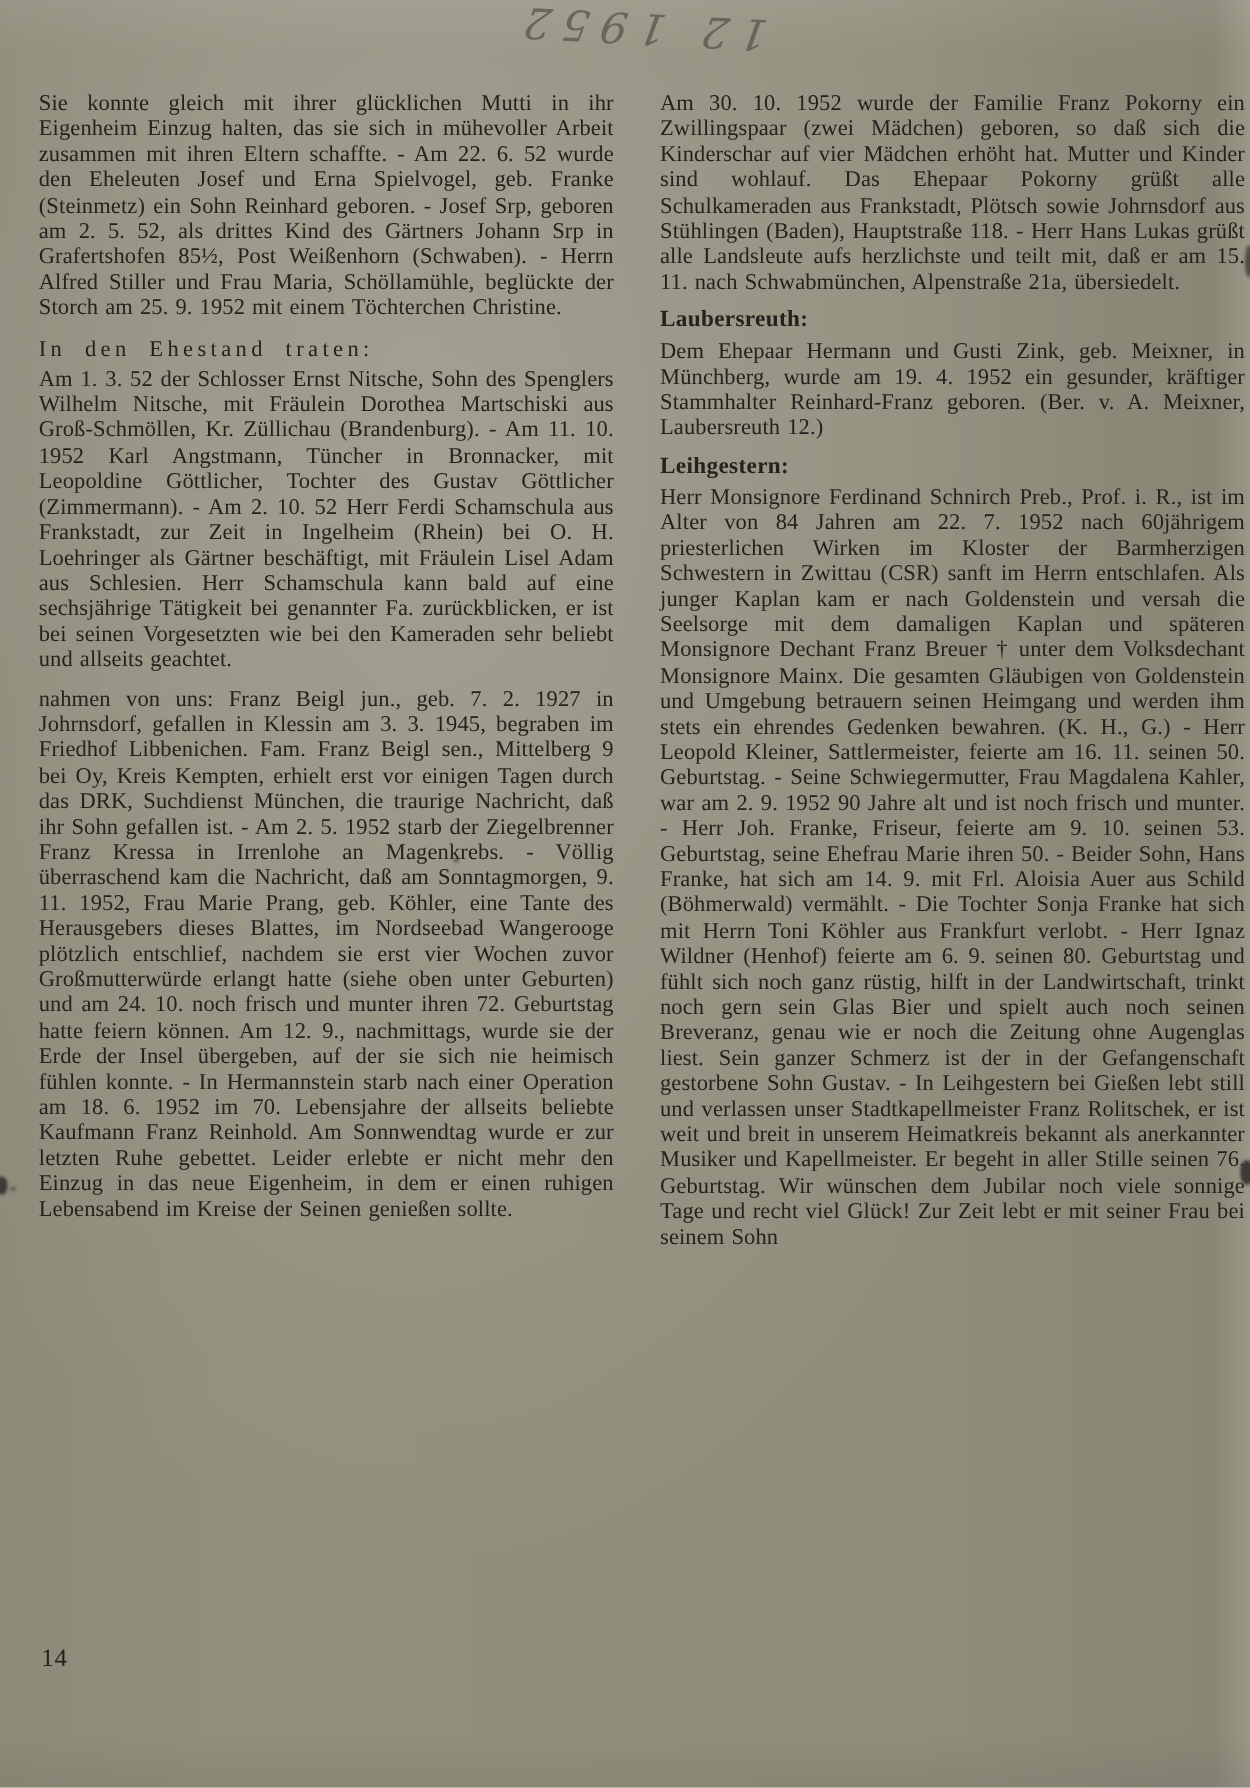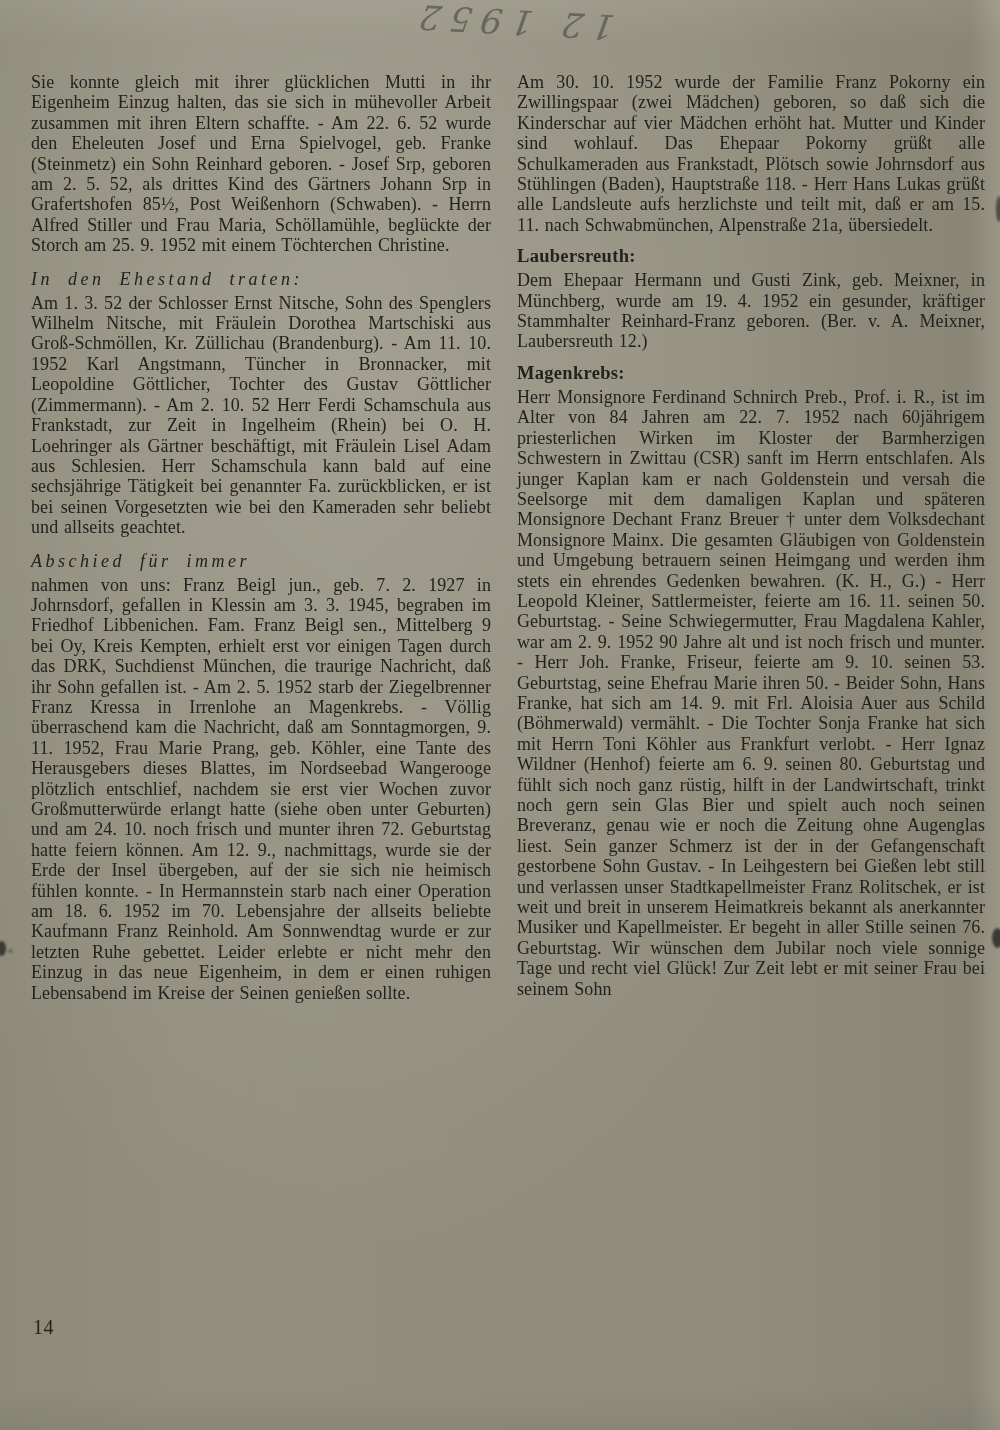--- a/index.html
+++ b/index.html
@@ -37,44 +37,43 @@
     opacity: 0.85;
     white-space: nowrap;
   }
 
   .columns {
     position: absolute;
     top: 72px;
     left: 31px;
     right: 15px;
     display: flex;
-    gap: 26px;
+    gap: 9px;
   }
   .col-left  { width: 460px; flex: 0 0 460px; }
-  .col-right { width: 468px; flex: 0 0 468px; }
+  .col-right { width: 468px; flex: 0 0 468px; margin-left: 28px; }
 
   .body-text {
     margin: 0 0 11px 0;
     font-size: 18px;
     line-height: 20.4px;
     text-align: justify;
     letter-spacing: 0.1px;
     word-spacing: 1px;
     hyphens: auto;
   }
   .body-text:last-child { margin-bottom: 0; }
 
   .spaced-heading {
     margin: 13px 0 3px 0;
     font-size: 18px;
     font-weight: 400;
     letter-spacing: 3.5px;
     word-spacing: 7px;
     line-height: 21px;
-    font-style: italic;
   }
   .bold-heading {
     margin: 11px 0 3px 0;
     font-size: 18.5px;
     font-weight: 700;
     letter-spacing: 0.3px;
     line-height: 21px;
   }
 
   .page-number {
@@ -108,33 +107,32 @@
 
   <div class="columns">
 
     <div class="col-left">
       <p class="body-text">Sie konnte gleich mit ihrer glücklichen Mutti in ihr Eigenheim Einzug halten, das sie sich in mühevoller Arbeit zusammen mit ihren Eltern schaffte. - Am 22. 6. 52 wurde den Eheleuten Josef und Erna Spielvogel, geb. Franke (Steinmetz) ein Sohn Reinhard geboren. - Josef Srp, geboren am 2. 5. 52, als drittes Kind des Gärtners Johann Srp in Grafertshofen 85½, Post Weißenhorn (Schwaben). - Herrn Alfred Stiller und Frau Maria, Schöllamühle, beglückte der Storch am 25. 9. 1952 mit einem Töchterchen Christine.</p>
 
       <h2 class="spaced-heading">In den Ehestand traten:</h2>
 
       <p class="body-text">Am 1. 3. 52 der Schlosser Ernst Nitsche, Sohn des Spenglers Wilhelm Nitsche, mit Fräulein Dorothea Martschiski aus Groß-Schmöllen, Kr. Züllichau (Brandenburg). - Am 11. 10. 1952 Karl Angstmann, Tüncher in Bronnacker, mit Leopoldine Göttlicher, Tochter des Gustav Göttlicher (Zimmermann). - Am 2. 10. 52 Herr Ferdi Schamschula aus Frankstadt, zur Zeit in Ingelheim (Rhein) bei O. H. Loehringer als Gärtner beschäftigt, mit Fräulein Lisel Adam aus Schlesien. Herr Schamschula kann bald auf eine sechsjährige Tätigkeit bei genannter Fa. zurückblicken, er ist bei seinen Vorgesetzten wie bei den Kameraden sehr beliebt und allseits geachtet.</p>
 
-      <h2 class="spaced-heading">Abschied für immer</h2>
 
       <p class="body-text">nahmen von uns: Franz Beigl jun., geb. 7. 2. 1927 in Johrnsdorf, gefallen in Klessin am 3. 3. 1945, begraben im Friedhof Libbenichen. Fam. Franz Beigl sen., Mittelberg 9 bei Oy, Kreis Kempten, erhielt erst vor einigen Tagen durch das DRK, Suchdienst München, die traurige Nachricht, daß ihr Sohn gefallen ist. - Am 2. 5. 1952 starb der Ziegelbrenner Franz Kressa in Irrenlohe an Magenkrebs. - Völlig überraschend kam die Nachricht, daß am Sonntagmorgen, 9. 11. 1952, Frau Marie Prang, geb. Köhler, eine Tante des Herausgebers dieses Blattes, im Nordseebad Wangerooge plötzlich entschlief, nachdem sie erst vier Wochen zuvor Großmutterwürde erlangt hatte (siehe oben unter Geburten) und am 24. 10. noch frisch und munter ihren 72. Geburtstag hatte feiern können. Am 12. 9., nachmittags, wurde sie der Erde der Insel übergeben, auf der sie sich nie heimisch fühlen konnte. - In Hermannstein starb nach einer Operation am 18. 6. 1952 im 70. Lebensjahre der allseits beliebte Kaufmann Franz Reinhold. Am Sonnwendtag wurde er zur letzten Ruhe gebettet. Leider erlebte er nicht mehr den Einzug in das neue Eigenheim, in dem er einen ruhigen Lebensabend im Kreise der Seinen genießen sollte.</p>
     </div>
 
     <div class="col-right">
       <p class="body-text">Am 30. 10. 1952 wurde der Familie Franz Pokorny ein Zwillingspaar (zwei Mädchen) geboren, so daß sich die Kinderschar auf vier Mädchen erhöht hat. Mutter und Kinder sind wohlauf. Das Ehepaar Pokorny grüßt alle Schulkameraden aus Frankstadt, Plötsch sowie Johrnsdorf aus Stühlingen (Baden), Hauptstraße 118. - Herr Hans Lukas grüßt alle Landsleute aufs herzlichste und teilt mit, daß er am 15. 11. nach Schwabmünchen, Alpenstraße 21a, übersiedelt.</p>
 
       <h2 class="bold-heading">Laubersreuth:</h2>
 
       <p class="body-text">Dem Ehepaar Hermann und Gusti Zink, geb. Meixner, in Münchberg, wurde am 19. 4. 1952 ein gesunder, kräftiger Stammhalter Reinhard-Franz geboren. (Ber. v. A. Meixner, Laubersreuth 12.)</p>
 
-      <h2 class="bold-heading">Magenkrebs:</h2>
+      <h2 class="bold-heading">Leihgestern:</h2>
 
       <p class="body-text">Herr Monsignore Ferdinand Schnirch Preb., Prof. i. R., ist im Alter von 84 Jahren am 22. 7. 1952 nach 60jährigem priesterlichen Wirken im Kloster der Barmherzigen Schwestern in Zwittau (CSR) sanft im Herrn entschlafen. Als junger Kaplan kam er nach Goldenstein und versah die Seelsorge mit dem damaligen Kaplan und späteren Monsignore Dechant Franz Breuer † unter dem Volksdechant Monsignore Mainx. Die gesamten Gläubigen von Goldenstein und Umgebung betrauern seinen Heimgang und werden ihm stets ein ehrendes Gedenken bewahren. (K. H., G.) - Herr Leopold Kleiner, Sattlermeister, feierte am 16. 11. seinen 50. Geburtstag. - Seine Schwiegermutter, Frau Magdalena Kahler, war am 2. 9. 1952 90 Jahre alt und ist noch frisch und munter. - Herr Joh. Franke, Friseur, feierte am 9. 10. seinen 53. Geburtstag, seine Ehefrau Marie ihren 50. - Beider Sohn, Hans Franke, hat sich am 14. 9. mit Frl. Aloisia Auer aus Schild (Böhmerwald) vermählt. - Die Tochter Sonja Franke hat sich mit Herrn Toni Köhler aus Frankfurt verlobt. - Herr Ignaz Wildner (Henhof) feierte am 6. 9. seinen 80. Geburtstag und fühlt sich noch ganz rüstig, hilft in der Landwirtschaft, trinkt noch gern sein Glas Bier und spielt auch noch seinen Breveranz, genau wie er noch die Zeitung ohne Augenglas liest. Sein ganzer Schmerz ist der in der Gefangenschaft gestorbene Sohn Gustav. - In Leihgestern bei Gießen lebt still und verlassen unser Stadtkapellmeister Franz Rolitschek, er ist weit und breit in unserem Heimatkreis bekannt als anerkannter Musiker und Kapellmeister. Er begeht in aller Stille seinen 76. Geburtstag. Wir wünschen dem Jubilar noch viele sonnige Tage und recht viel Glück! Zur Zeit lebt er mit seiner Frau bei seinem Sohn</p>
     </div>
 
   </div>
 
   <div class="page-number">14</div>
 
   <div class="smudge smudge-left-edge"></div>
   <div class="smudge smudge-right-edge"></div>

